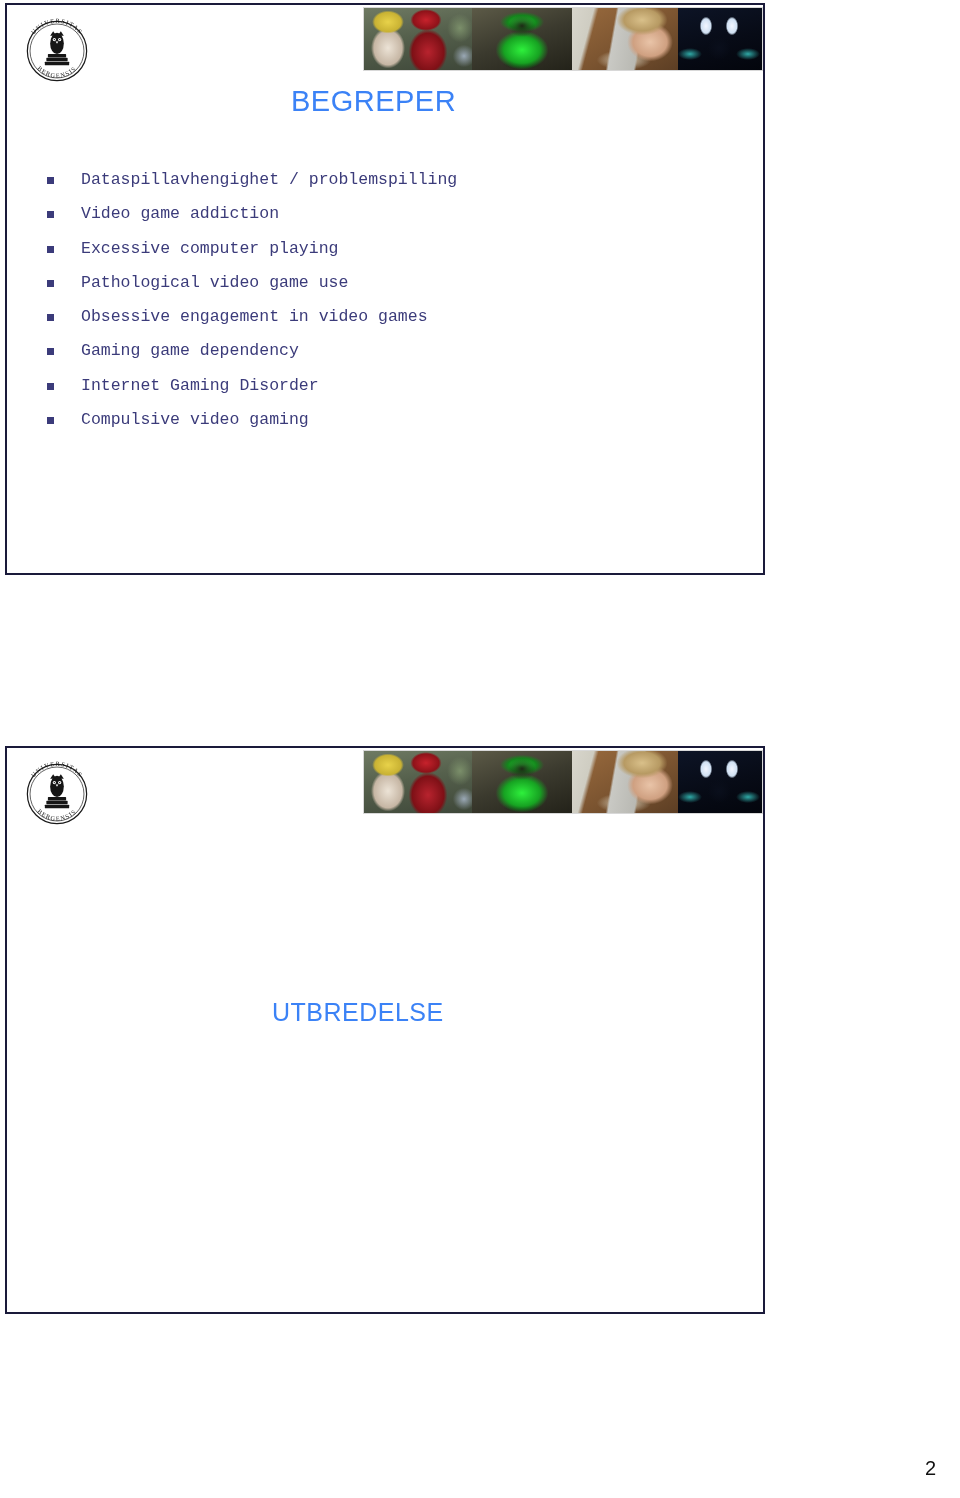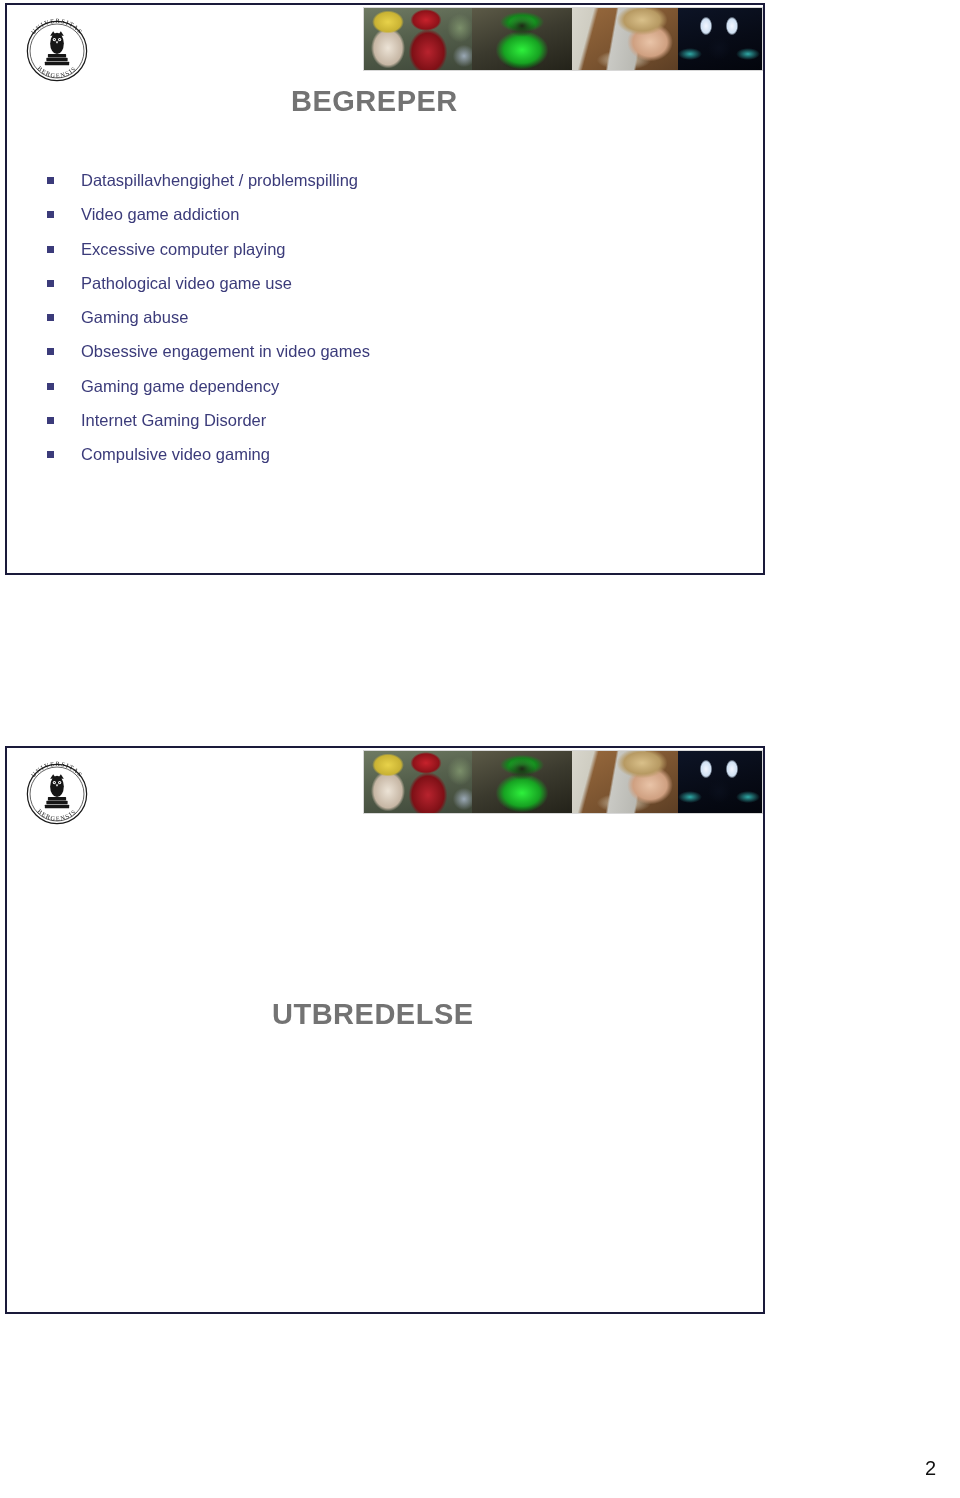--- a/index.html
+++ b/index.html
@@ -105,35 +105,35 @@
       radial-gradient(ellipse 8px 12px at 54px 18px, #f2f6ff 0%, #cfe0f2 60%, rgba(207,224,242,0) 78%),
       radial-gradient(ellipse 14px 14px at 41px 40px, #0a0f1c 0%, rgba(10,15,28,0) 85%),
       radial-gradient(ellipse 14px 7px at 12px 46px, #2fa9a6 0%, rgba(47,169,166,0) 85%),
       radial-gradient(ellipse 14px 7px at 70px 46px, #2fa9a6 0%, rgba(47,169,166,0) 85%),
       linear-gradient(165deg, #0d1426 0%, #070b16 55%, #03050c 100%);
   }
 
   
   .slide-title {
     position: absolute;
-    color: #737373;
-    font-weight: bold;
+    color: #3b82f6;
+    font-weight: normal;
     font-family: "Liberation Sans", sans-serif;
     letter-spacing: 0.5px;
     white-space: nowrap;
   }
   #title-begreper {
     left: 284px;
     top: 80px;
     font-size: 29px;
   }
   #title-utbredelse {
     left: 272px;
     top: 998px;
-    font-size: 29px;
+    font-size: 25px;
   }
 
   
   .bullet-list {
     position: absolute;
     left: 40px;
     top: 165px;
     width: 660px;
     margin: 0;
     padding: 0;
@@ -151,20 +151,21 @@
     width: 7px;
     height: 7px;
     background: #3b3b7a;
     margin-top: 7px;
     margin-right: 27px;
     flex: 0 0 auto;
   }
   .bullet-text {
     line-height: 20px;
     white-space: nowrap;
+    font-family: Liberation Mono, monospace;
   }
 
   
   #page-number {
     position: absolute;
     right: 24px;
     bottom: 18px;
     font-size: 20px;
     color: #111111;
     font-family: "Liberation Sans", sans-serif;
@@ -224,24 +225,20 @@
     <li class="bullet-item">
       <span class="bullet-marker"></span>
       <span class="bullet-text">Excessive computer playing</span>
     </li>
     <li class="bullet-item">
       <span class="bullet-marker"></span>
       <span class="bullet-text">Pathological video game use</span>
     </li>
     <li class="bullet-item">
       <span class="bullet-marker"></span>
-      <span class="bullet-text">Gaming abuse</span>
-    </li>
-    <li class="bullet-item">
-      <span class="bullet-marker"></span>
       <span class="bullet-text">Obsessive engagement in video games</span>
     </li>
     <li class="bullet-item">
       <span class="bullet-marker"></span>
       <span class="bullet-text">Gaming game dependency</span>
     </li>
     <li class="bullet-item">
       <span class="bullet-marker"></span>
       <span class="bullet-text">Internet Gaming Disorder</span>
     </li>

